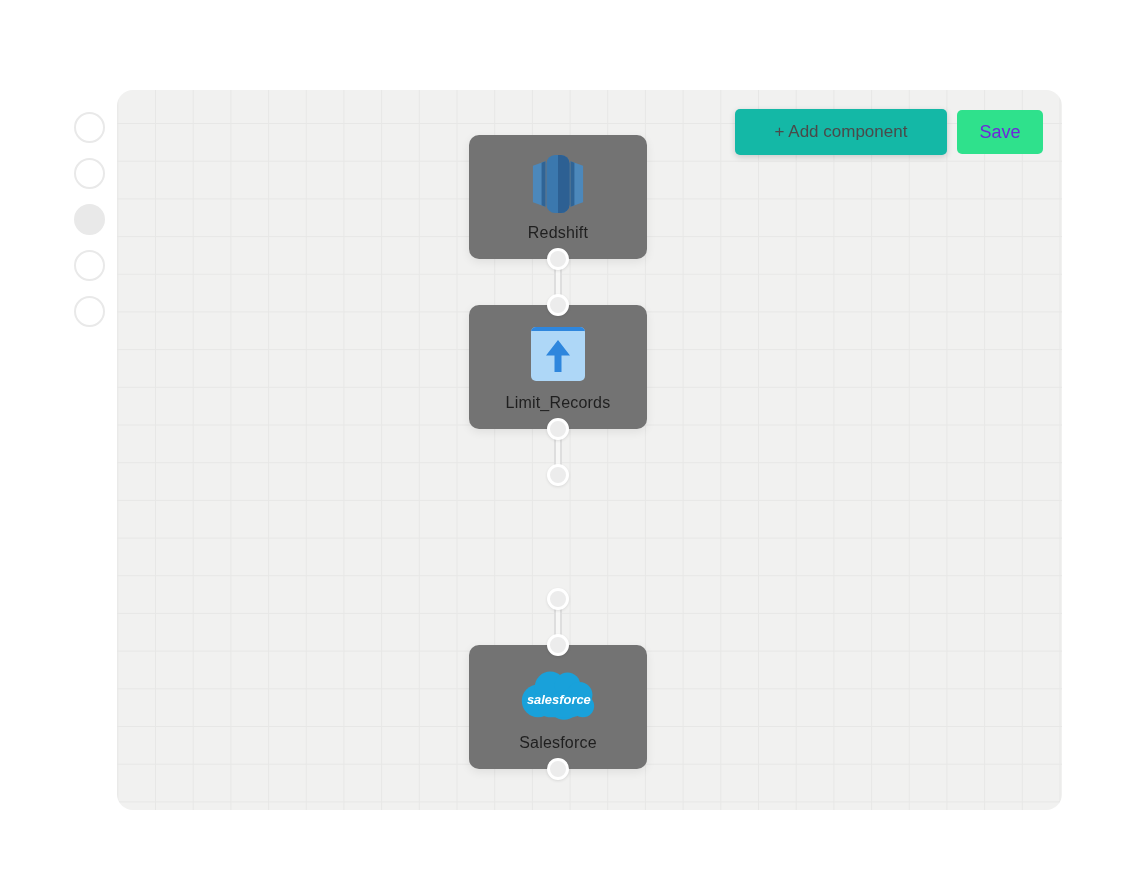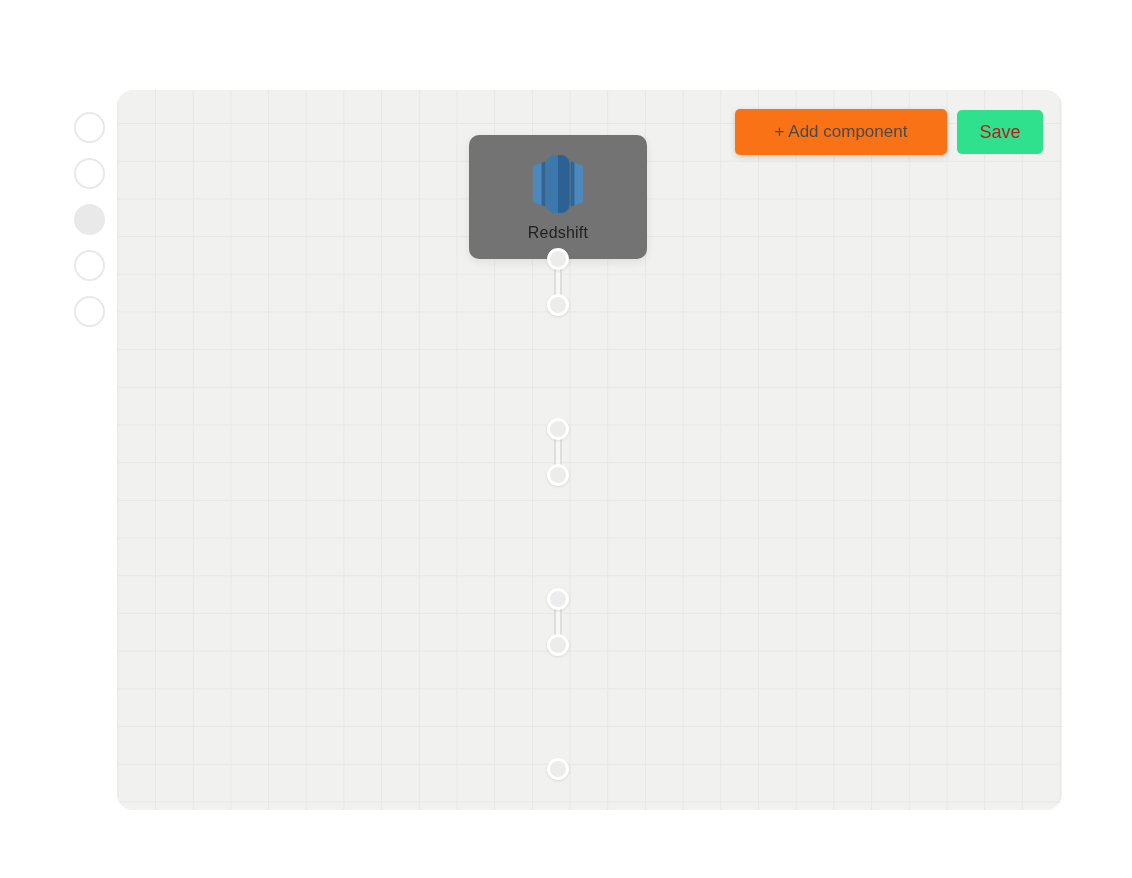--- a/index.html
+++ b/index.html
@@ -54,29 +54,29 @@
   .limit-topbar{position:absolute;top:0;left:0;right:0;height:4px;background:#2e86dd;}
 
   
   .transform-bars{display:flex;gap:5px;align-items:center;}
   .t-bar{width:14px;height:48px;border-radius:3px;background:#abd5f6;}
   .t-bar.dark{background:#2b7fde;}
 
   
   .btn-add{
     position:absolute;left:735px;top:109px;width:212px;height:46px;
-    background:#f97316;border:none;border-radius:5px;
+    background:#14b8a6;border:none;border-radius:5px;
     box-shadow:0 2px 6px rgba(0,0,0,0.16);
     font-family:"Liberation Sans",sans-serif;font-size:17px;color:#4a4a4a;
     display:flex;align-items:center;justify-content:center;cursor:pointer;z-index:4;
   }
   .btn-save{
     position:absolute;left:957px;top:110px;width:86px;height:44px;
     background:#2fe18c;border:none;border-radius:5px;
-    font-family:"Liberation Sans",sans-serif;font-size:18px;font-weight:500;color:#b91c1c;
+    font-family:"Liberation Sans",sans-serif;font-size:18px;font-weight:500;color:#6d28d9;
     display:flex;align-items:center;justify-content:center;cursor:pointer;z-index:4;
   }
 
   .sf-text{font-family:"Liberation Sans",sans-serif;font-size:15px;font-style:italic;font-weight:bold;fill:#ffffff;}
 </style>
 </head>
 <body>
 
 <div class="page">
 
@@ -101,22 +101,50 @@
         <polygon points="12,7.9 16,6.5 16,53.5 12,52.1" fill="#2f6496"></polygon>
         <polygon points="55,11 42,6.5 42,53.5 55,49" fill="#4c88bb"></polygon>
         <polygon points="46,7.9 42,6.5 42,53.5 46,52.1" fill="#2f6496"></polygon>
         <rect x="17" y="0" width="24" height="60" rx="9" fill="#3b78ae"></rect>
         <path d="M29,0 h3 a9,9 0 0 1 9,9 v42 a9,9 0 0 1 -9,9 h-3 z" fill="#2d6093"></path>
       </svg>
     </div>
     <div class="node-label">Redshift</div>
   </div>
 
+  <div class="node" style="top:305px;">
+    <div class="node-icon">
+      <div class="limit-square">
+        <div class="limit-topbar"></div>
+        <svg width="54" height="54" viewBox="0 0 54 54">
+          <path d="M23.5 45 V28.5 h-8.5 L27 13 l12 15.5 h-8.5 V45 z" fill="#2e86dd"></path>
+        </svg>
+      </div>
+    </div>
+    <div class="node-label">Limit_Records</div>
+  </div>
 
 
+  <div class="node" style="top:645px;">
+    <div class="node-icon">
+      <svg width="88" height="62" viewBox="0 0 100 72">
+        <g fill="#19a1da">
+          <circle cx="27" cy="44" r="19"></circle>
+          <circle cx="41" cy="28" r="18"></circle>
+          <circle cx="61" cy="26" r="15"></circle>
+          <circle cx="75" cy="37" r="15"></circle>
+          <circle cx="79" cy="50" r="13"></circle>
+          <circle cx="57" cy="49" r="17"></circle>
+          <rect x="27" y="40" width="52" height="23" rx="11.5"></rect>
+        </g>
+        <text x="51" y="48" text-anchor="middle" class="sf-text">salesforce</text>
+      </svg>
+    </div>
+    <div class="node-label">Salesforce</div>
+  </div>
 
   <div class="port" style="top:248px;"></div>
   <div class="port" style="top:294px;"></div>
   <div class="port" style="top:418px;"></div>
   <div class="port" style="top:464px;"></div>
   <div class="port" style="top:588px;"></div>
   <div class="port" style="top:634px;"></div>
   <div class="port" style="top:758px;"></div>
 
   <button class="btn-add">+ Add component</button>

